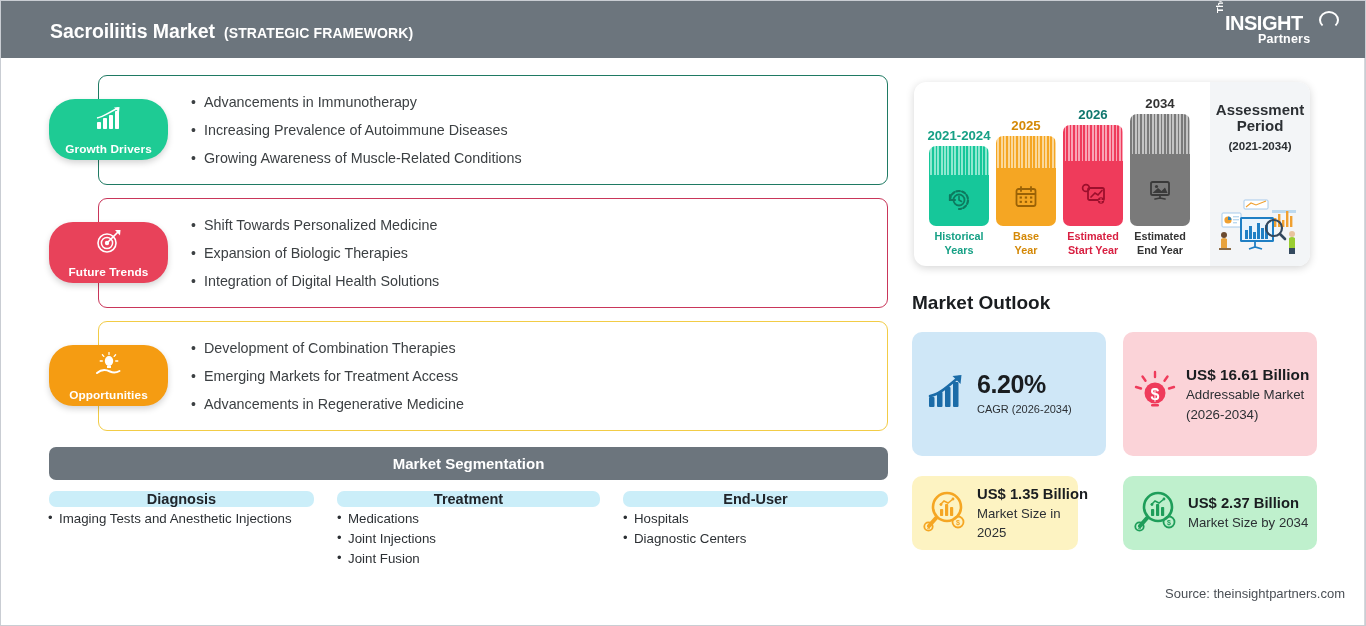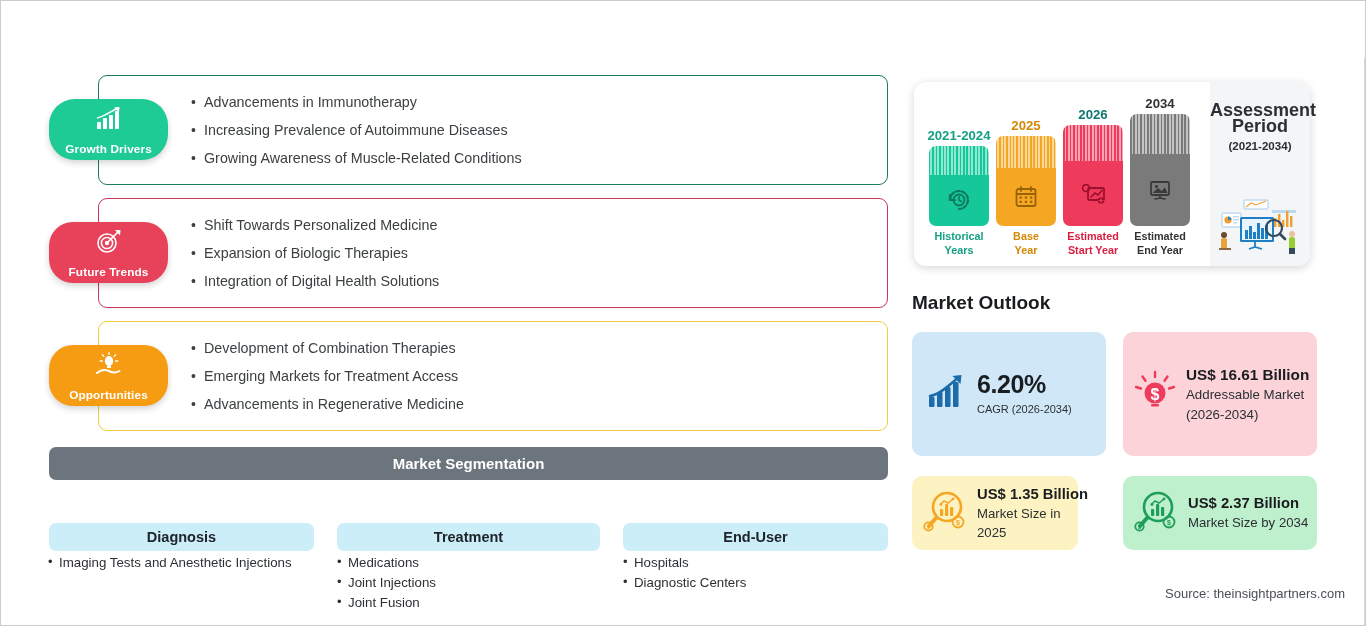--- a/index.html
+++ b/index.html
@@ -124,23 +124,23 @@
     display: flex; align-items: center; justify-content: center;
   }
   .seg-header-text {
     font-size: 15px; font-weight: bold; color: #ffffff;
   }
   .seg-col { position: absolute; top: 490px; }
   .seg-col.c0 { left: 48px;  width: 265px; }
   .seg-col.c1 { left: 336px; width: 263px; }
   .seg-col.c2 { left: 622px; width: 265px; }
   .seg-chip {
-    height: 28px; background: #cbeef9;
+    height: 16px; background: #cbeef9;
     border-radius: 7px;
-    display: flex; align-items: center; justify-content: center; margin-top: 32px;
+    display: flex; align-items: center; justify-content: center;
   }
   .seg-chip-text {
     font-size: 14.5px; font-weight: bold; color: #20252b;
   }
   .seg-items { list-style: none; margin-top: 2px; }
   .seg-items li {
     font-size: 13.3px; color: #2c3034;
     line-height: 20px; position: relative; padding-left: 11px;
     white-space: nowrap;
   }
@@ -194,21 +194,21 @@
     line-height: 13.5px; margin-top: 4px;
   }
   .tl-assess {
     position: absolute; right: 0; top: 0;
     width: 100px; height: 184px;
     background: #f3f5f7;
     border-radius: 0 12px 12px 0;
     padding-top: 20px;
   }
   .tl-assess-t {
-    font-size: 18px; font-weight: bold; color: #2c3034;
+    font-size: 15px; font-weight: bold; color: #2c3034;
     text-align: center; line-height: 16px;
   }
   .tl-assess-s {
     font-size: 11.6px; font-weight: bold; color: #2c3034;
     text-align: center; margin-top: 5px;
   }
   .tl-illus {
     position: absolute; left: 4px; bottom: 8px;
     width: 92px; height: 62px;
   }
@@ -258,20 +258,32 @@
   .vdiv {
     position: absolute; right: 0px; top: 57px;
     width: 1px; height: 569px; background: #d5d8dc;
   }
 </style>
 </head>
 <body>
 
 <div class="page">
 
+  <div class="header">
+    <div class="header-title-wrap">
+      <span class="header-title">Sacroiliitis Market</span>
+      <span class="header-sub">(STRATEGIC FRAMEWORK)</span>
+    </div>
+    <div class="logo">
+      <span class="logo-the">The</span>
+      <span class="logo-insight">INSIGHT</span>
+      <span class="logo-partners">Partners</span>
+      <span class="logo-arc"></span>
+    </div>
+  </div>
 
   <div class="vdiv"></div>
 
   <div class="sec s0">
     <ul class="sec-list">
       <li>Advancements in Immunotherapy</li>
       <li>Increasing Prevalence of Autoimmune Diseases</li>
       <li>Growing Awareness of Muscle-Related Conditions</li>
     </ul>
   </div>

